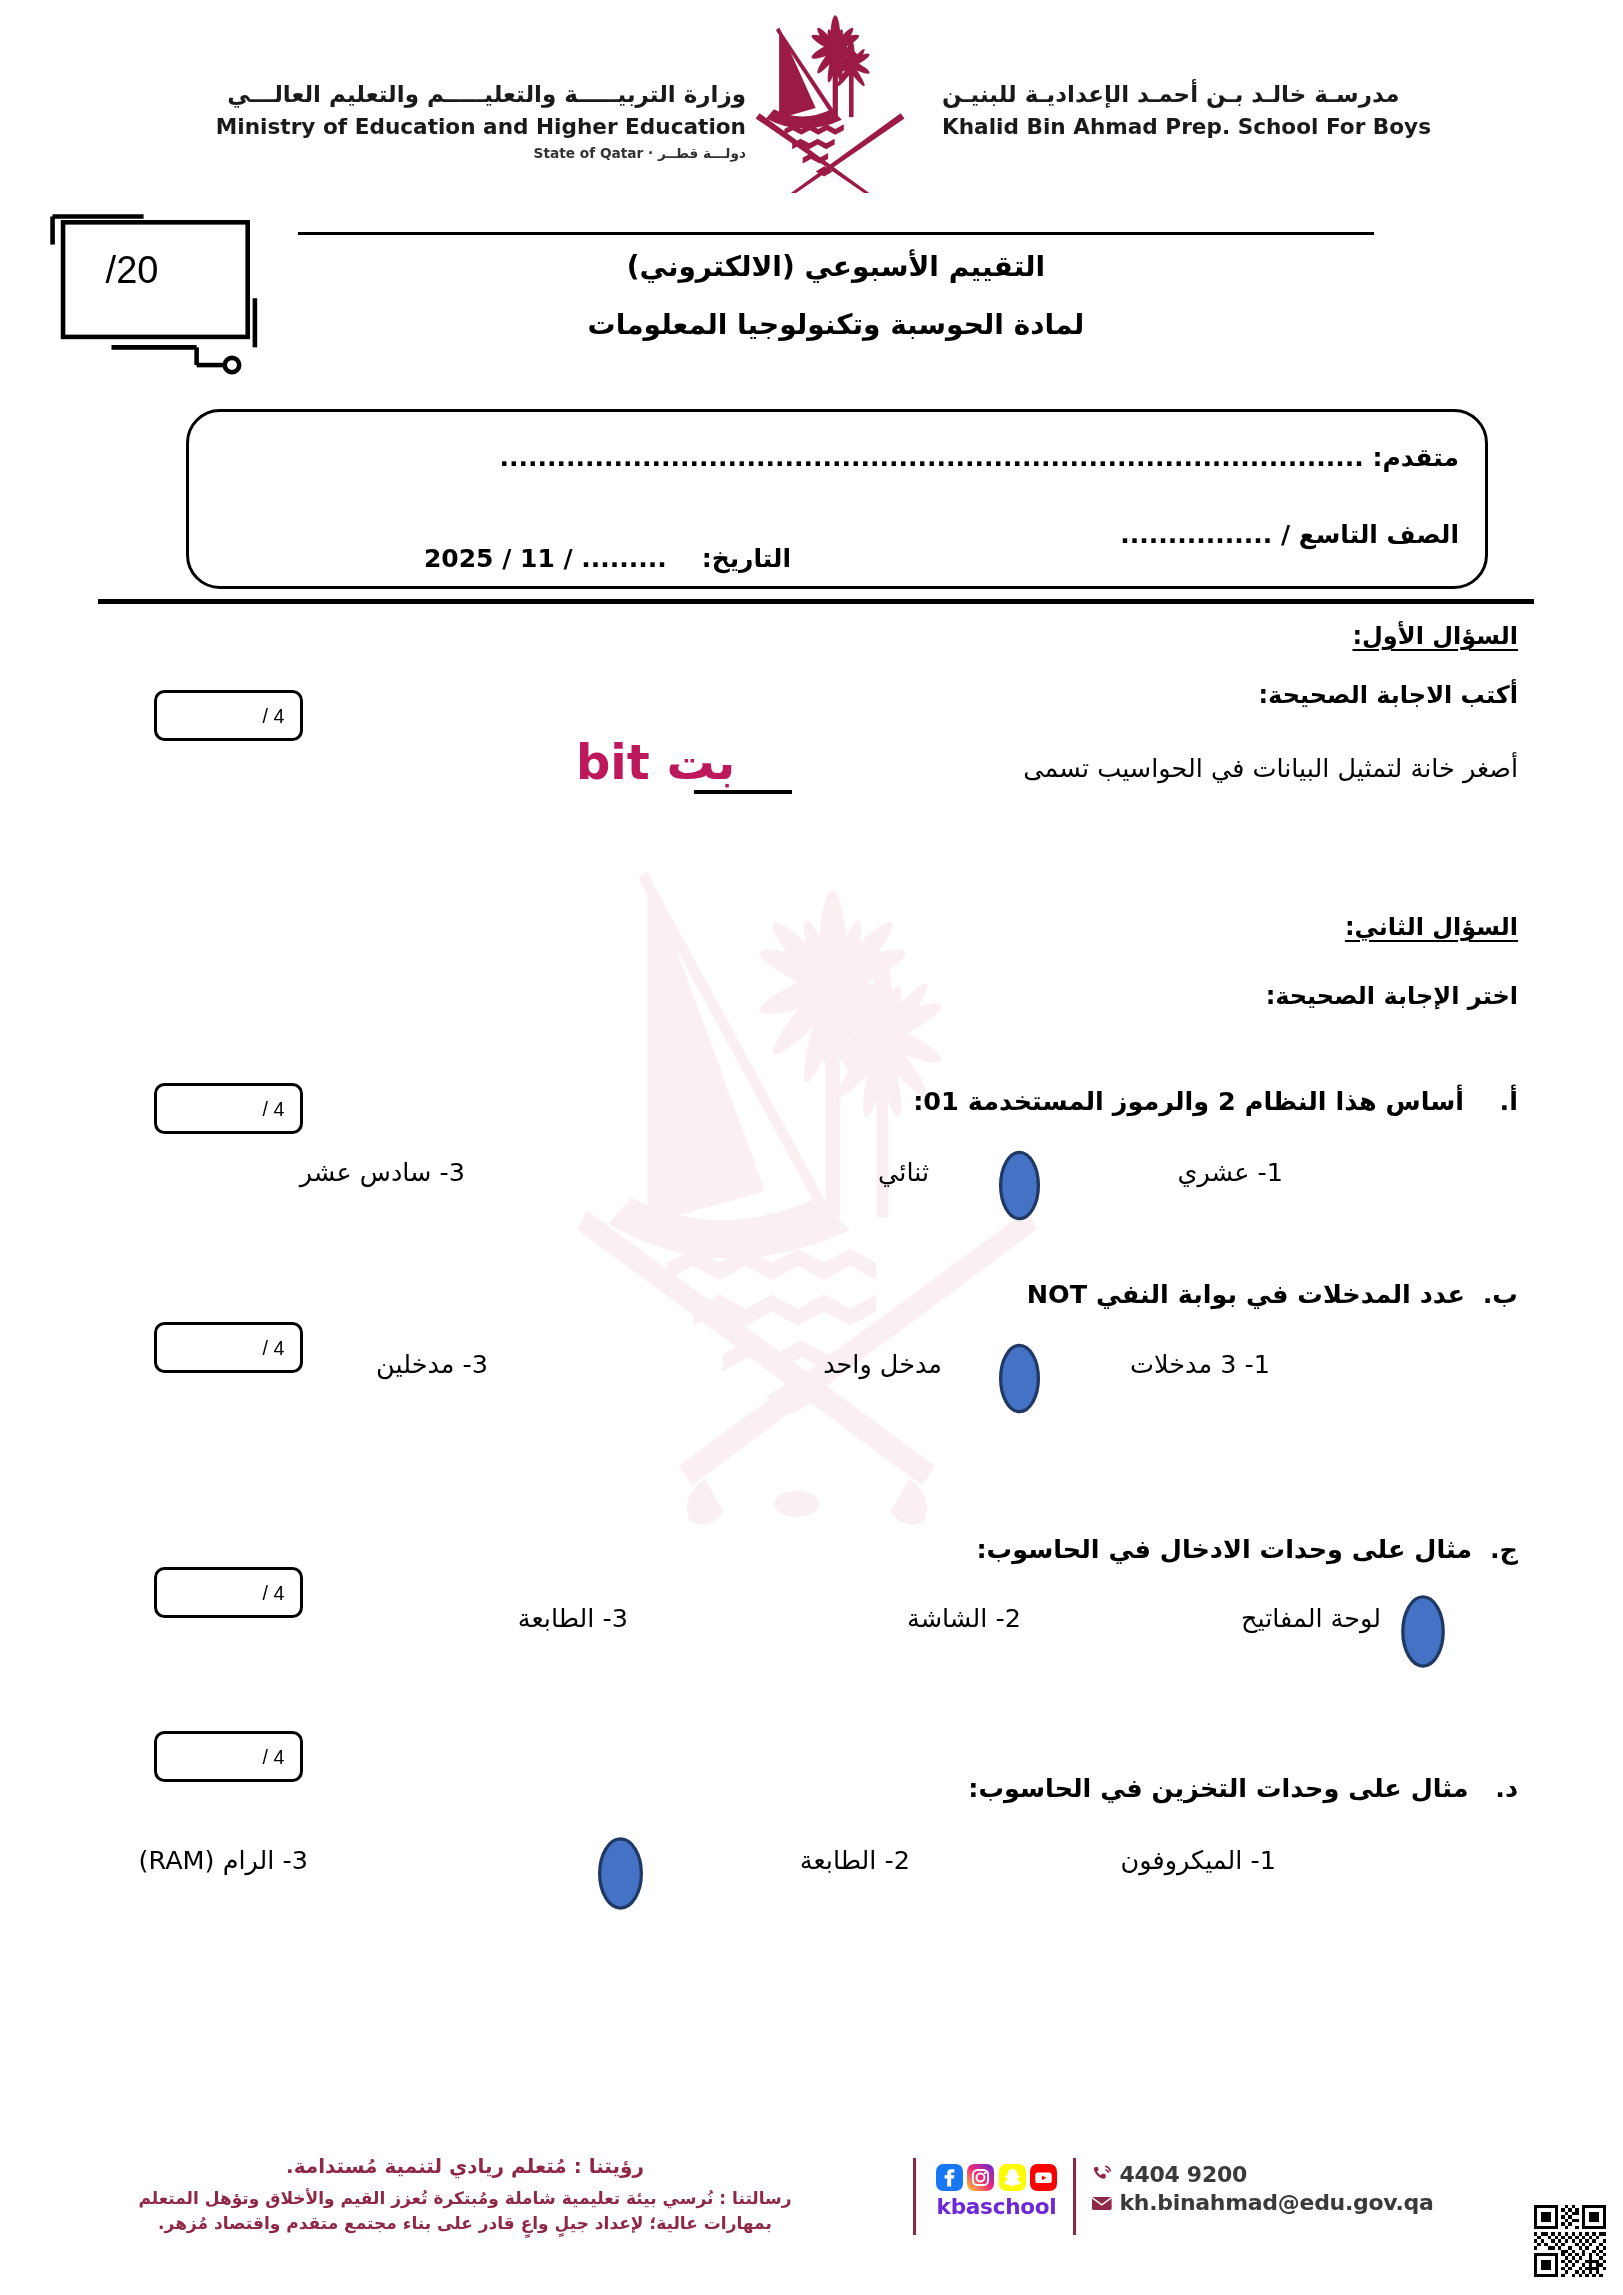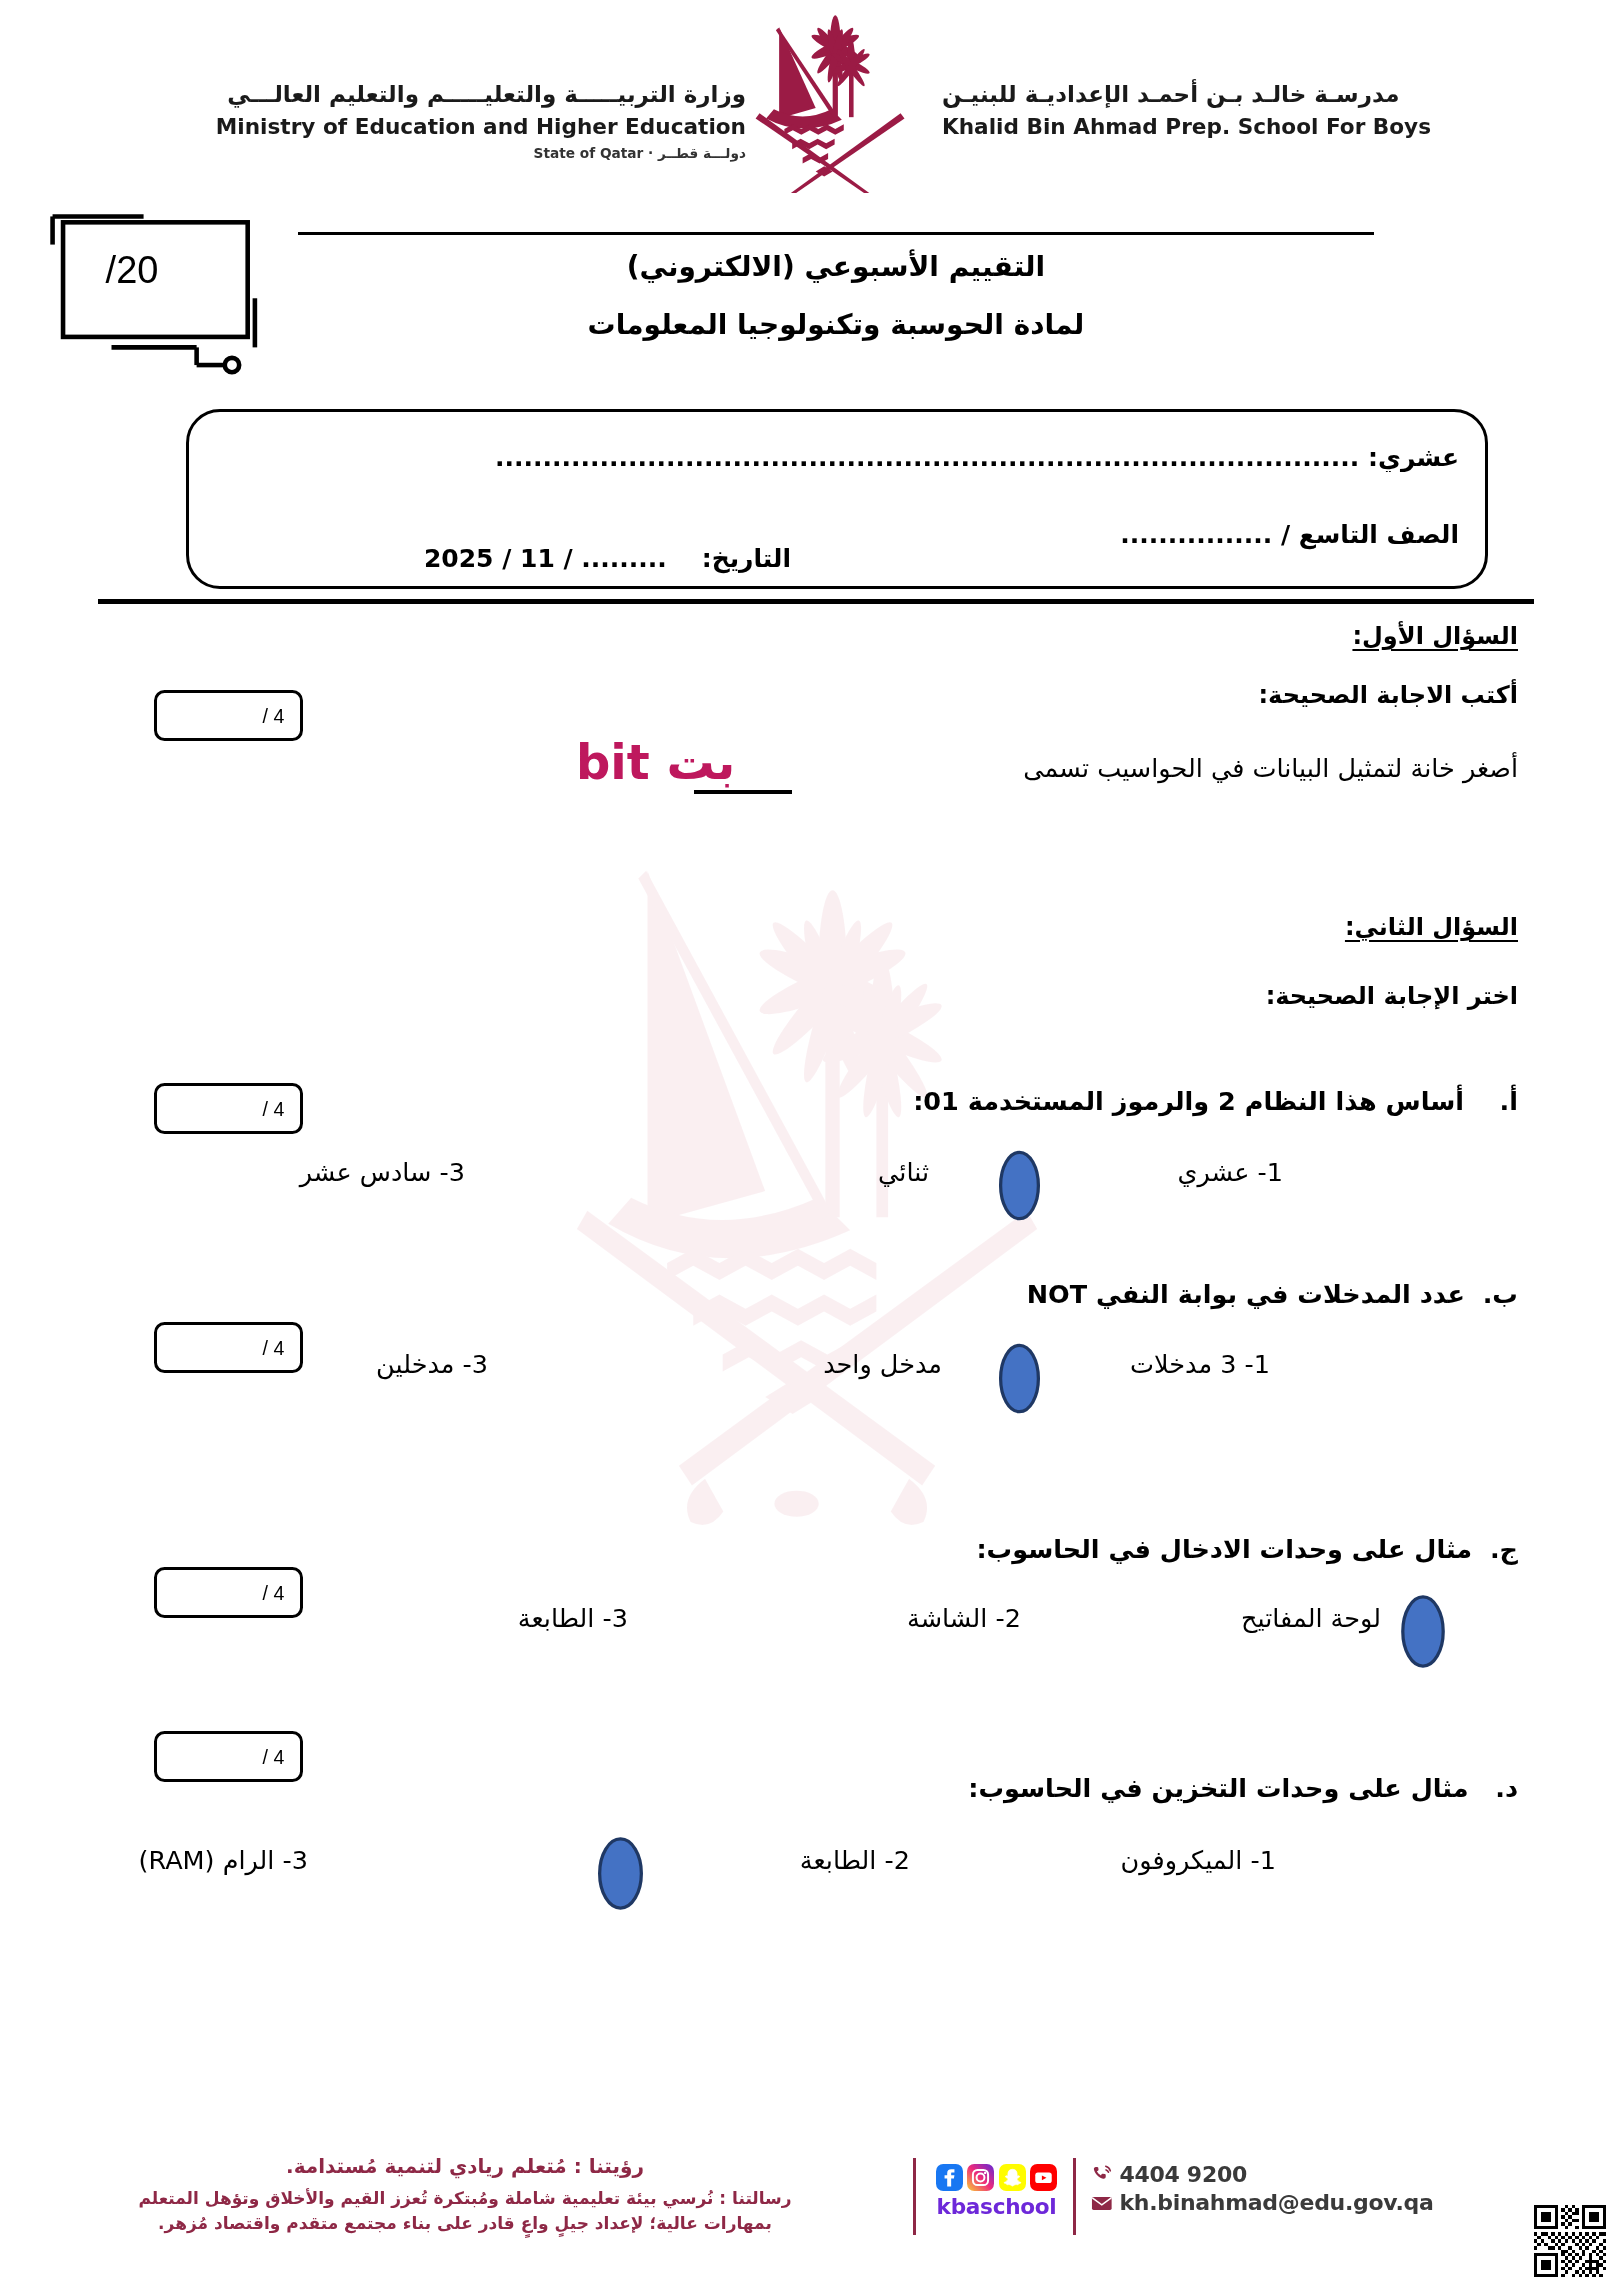--- a/index.html
+++ b/index.html
@@ -461,21 +461,21 @@
 <div id="score-total-text">/20</div>
 
 <div id="title-rule"></div>
 <div id="title-wrap">
   <div class="title-line">التقييم الأسبوعي (الالكتروني)</div>
   <div class="title-line" id="title-line2">لمادة الحوسبة وتكنولوجيا المعلومات</div>
 </div>
 
 <div id="info-box">
   <div class="info-row" id="info-name">
-    <span>عشري:</span>
+    <span>متقدم:</span>
     <span class="dots-long">...........................................................................................</span>
   </div>
   <div class="info-row" id="info-grade">
     <span>الصف التاسع  /</span>
     <span class="dots-long">................</span>
   </div>
   <div class="info-row" id="info-date">
     <span>التاريخ:</span>
     &nbsp;&nbsp;
     <span>......... / 11 /  2025</span>

